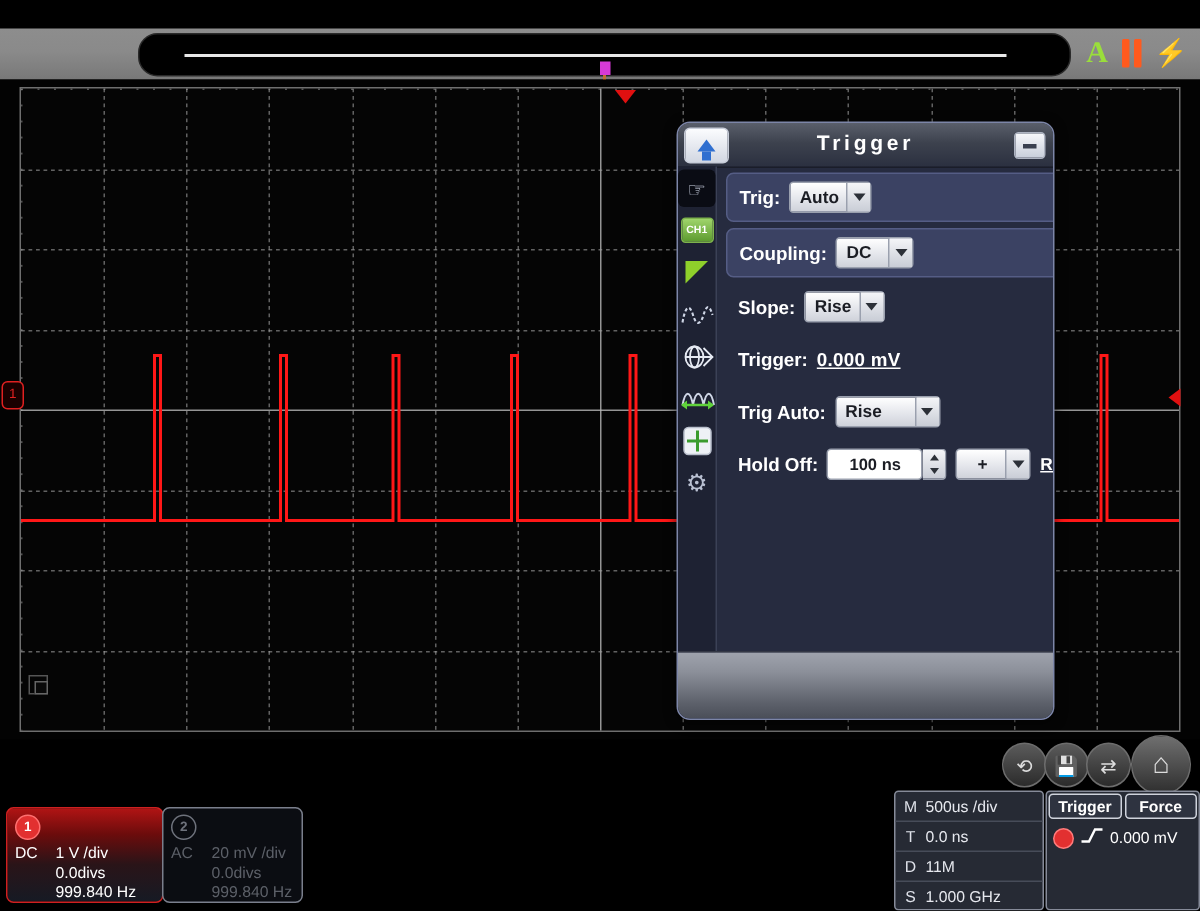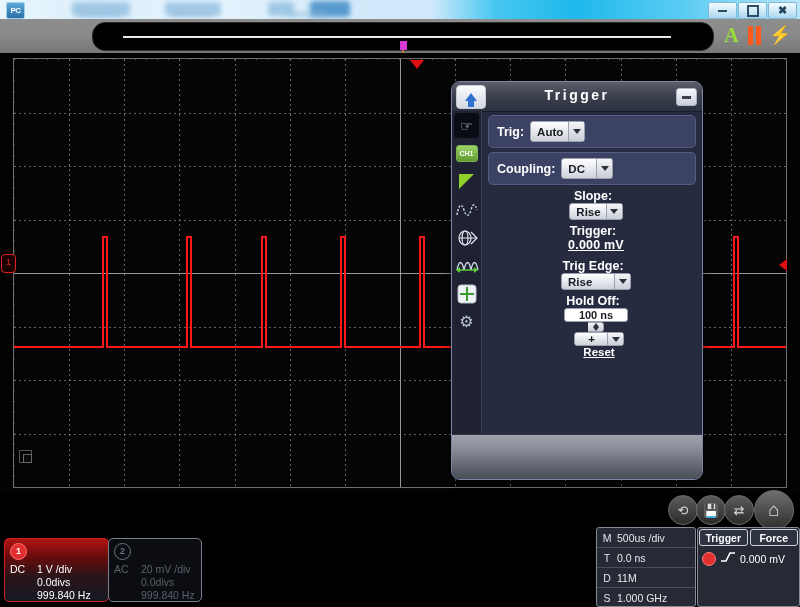--- a/index.html
+++ b/index.html
@@ -230,21 +230,21 @@
 
   .dlg-fields { flex:1; padding: 4px 6px 0 6px; }
   .field-row {
     position: relative;
     height: 31px; margin-bottom: 4px;
     border-radius: 5px;
     display:flex; align-items:center; padding-left: 8px;
     color:#ffffff; font-size: 12.5px; font-weight: bold;
   }
   .field-row.hl { background: #3b4263; border:1px solid #555d85; }
-  .field-row.plain { background: transparent; flex-direction: column; }
+  .field-row.plain { background: transparent; }
   .field-label { margin-right: 6px; white-space: nowrap; }
   .sel {
     height: 19px; min-width: 44px; border-radius: 3px;
     border: 1px solid #9aa0ae;
     background: linear-gradient(to bottom,#ffffff,#e2e4ea 60%,#cfd2da);
     color: #1b1d24; font-size: 11.5px; font-weight: bold;
     display:flex; align-items:center;
     padding: 0 0 0 6px;
   }
   .sel .txt { flex:1; text-align:left; padding-right:5px; }
@@ -352,41 +352,20 @@
   .tf-info { display:flex; align-items:center; padding: 4px 3px 0 4px; gap:4px; }
   .tf-dot { width:12px;height:12px;border-radius:50%;background:#e23030;border:1px solid #ff7b7b;}
   .tf-slope { color:#fff; font-size:13px; }
   .tf-val { color:#ffffff; font-size:10.5px; }
 </style>
 </head>
 <body>
 
 <div id="app">
 
-  <div class="titlebar">
-    <div class="tb-blur b1"></div>
-    <div class="tb-blur b2"></div>
-    <div class="tb-blur b3"></div>
-    <div class="tb-blur b4"></div>
-    <div class="tb-blur b5"></div>
-    <div class="tb-blur b6"></div>
-    <div class="tb-blur b7"></div>
-    <div class="tb-logo">PC</div>
-    <div class="win-ctrls">
-      <div class="win-btn">
-          <span class="gl-min"></span>
-        </div>
-      <div class="win-btn">
-          <span class="gl-max"></span>
-        </div>
-      <div class="win-btn">
-          <span class="gl-close">✖</span>
-        </div>
-    </div>
-  </div>
 
   <div class="trigbar">
     <div class="trigbar-track">
       <div class="tline"></div>
     </div>
     <div class="trig-marker"></div>
     <div class="tb-icons">
       <span class="tb-ico ico-a">A</span>
       <span class="ico-pause">
           <i></i>
@@ -519,21 +498,21 @@
               </span>
           </span>
         </div>
 
         <div class="field-row plain">
           <span class="field-label">Trigger:</span>
           <span class="valtxt">0.000 mV</span>
         </div>
 
         <div class="field-row plain">
-          <span class="field-label">Trig Edge:</span>
+          <span class="field-label">Trig Auto:</span>
           <span class="sel" style="min-width:62px">
             <span class="txt">Rise</span>
             <span class="caret">
                 <i></i>
               </span>
           </span>
         </div>
 
         <div class="field-row plain">
           <span class="field-label">Hold Off:</span>

